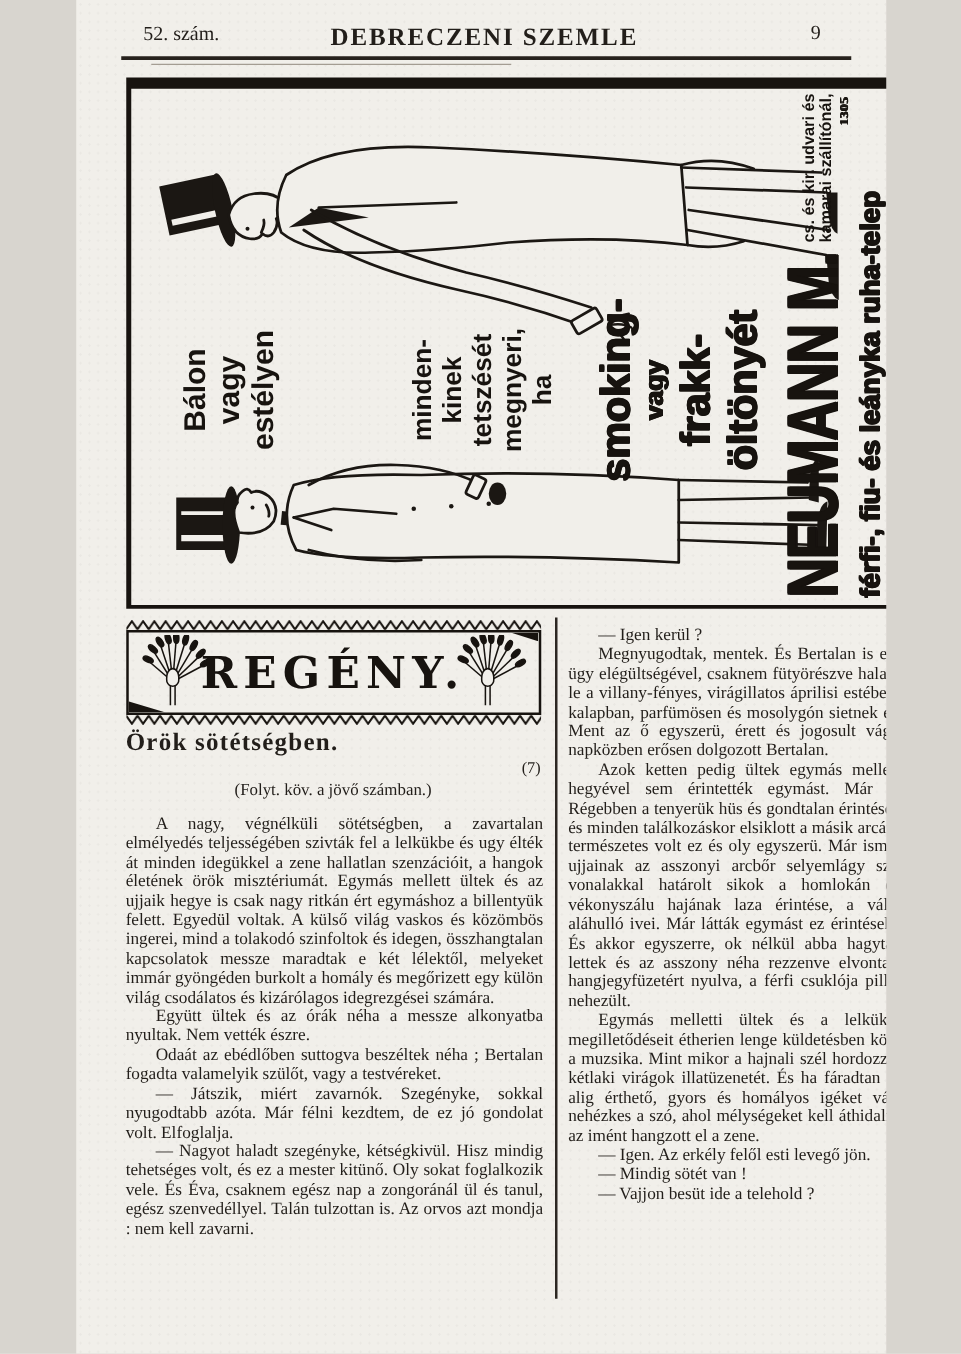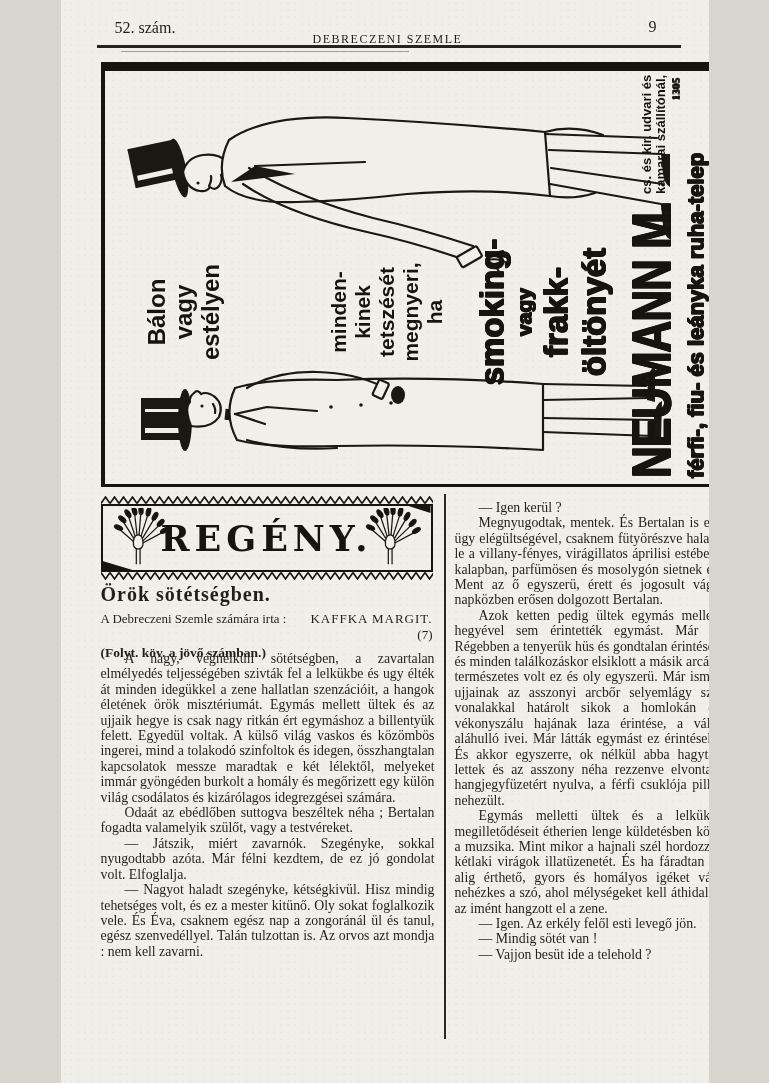--- a/index.html
+++ b/index.html
@@ -4,22 +4,22 @@
 <style>
   html,body{margin:0;padding:0;}
   body{background:#d8d5cf;font-family:"Liberation Serif",serif;}
   .page{position:relative;width:648px;height:1083px;margin:0 auto;background:#f1efea;
         background-image:radial-gradient(rgba(40,35,30,0.035) 1px, transparent 1px);
         background-size:7px 7px;color:#221e1a;overflow:hidden;}
 
   
   .masthead{position:absolute;left:40px;right:34px;top:16px;height:26px;}
   .mast-issue{position:absolute;left:14px;top:3px;font-size:16px;}
-  .mast-title{position:absolute;left:50%;transform:translateX(-50%);top:16px;font-size:12px;
-              font-weight:normal;letter-spacing:1.5px;}
+  .mast-title{position:absolute;left:50%;transform:translateX(-50%);top:3px;font-size:20px;
+              font-weight:bold;letter-spacing:1.5px;}
   .mast-page{position:absolute;right:18px;top:2px;font-size:16px;}
   .rule1{position:absolute;left:36px;right:28px;top:45px;height:3px;background:#27221d;}
   .rule2{position:absolute;left:60px;right:300px;top:51px;height:1px;background:#a49d93;}
 
   
   .ad{position:absolute;left:40px;top:62px;width:693px;height:425px;box-sizing:border-box;
       border-style:solid;border-color:#17130f;border-width:9px 10px 3px 4px;}
   .ad-clip{position:absolute;inset:0;overflow:hidden;}
   .ad-rot{position:absolute;left:0;top:0;width:413px;height:679px;
           transform-origin:0 0;transform:translate(0,413px) rotate(-90deg);}
@@ -63,21 +63,21 @@
   .novel-title{position:absolute;left:0;right:0;top:0;bottom:0;display:flex;align-items:center;
                justify-content:center;font-family:"DejaVu Serif",serif;font-size:35px;
                letter-spacing:5px;font-weight:bold;color:#17130f;}
 
   
   .story-head{position:absolute;left:40px;top:583px;width:332px;}
   .story-title{font-size:20px;font-weight:bold;letter-spacing:1px;}
   .byline{display:flex;justify-content:space-between;font-size:13px;margin-top:5px;}
   .byline .name{letter-spacing:1px;}
   .partnum{text-align:right;font-size:13px;margin-top:0px;}
-  .continuation{text-align:left;font-size:13.5px;font-weight:bold;margin-top:2px;}
+  .continuation{text-align:center;font-size:13.5px;font-weight:normal;margin-top:2px;}
 
   
   .divider{position:absolute;left:383px;top:494px;width:2px;height:545px;background:#2c2722;}
   .col{position:absolute;text-align:justify;font-size:13.8px;line-height:15.4px;}
   .col-left{left:40px;top:651px;width:334px;}
   .col-right{left:394px;top:500px;width:344px;}
   .par{margin:0;text-indent:24px;}
 </style>
 </head>
 <body>
@@ -255,32 +255,29 @@
           <pattern id="zzp2" width="9" height="8" patternUnits="userSpaceOnUse">
         <path d="M0,7.5 L4.5,1 L9,7.5" fill="none" stroke="#17130f" stroke-width="1.6"></path>
       </pattern>
         </defs>
       <rect x="0" y="0" width="332" height="8" fill="url(#zzp2)"></rect>
     </svg>
   </div>
 
   <div class="story-head">
     <div class="story-title">Örök sötétségben.</div>
-    <div class="byline">
-      <span>A Debreczeni Szemle  számára irta :</span>
-      <span class="name">KAFFKA MARGIT.</span>
-    </div>
     <div class="partnum">(7)</div>
     <div class="continuation">(Folyt. köv. a jövő számban.)</div>
   </div>
 
   <div class="divider"></div>
 
   <div class="col col-left">
     <p class="par">A nagy, végnélküli sötétségben, a zavartalan elmélyedés teljességében szivták fel a lelkükbe és ugy élték át minden idegükkel a zene hallatlan szenzációit, a hangok életének örök misztériumát. Egymás mellett ültek és az ujjaik hegye is csak nagy ritkán ért egymáshoz a billentyük felett. Egyedül voltak. A külső világ vaskos és közömbös ingerei, mind a tolakodó szinfoltok és idegen, összhangtalan kapcsolatok messze maradtak e két lélektől, melyeket immár gyöngéden burkolt a homály és megőrizett egy külön világ csodálatos és kizárólagos idegrezgései számára.</p>
+    <p class="par">Együtt ültek és az órák néha a messze alkonyatba nyultak. Nem vették észre.</p>
     <p class="par">Odaát az ebédlőben suttogva beszéltek néha ; Bertalan fogadta valamelyik szülőt, vagy a testvéreket.</p>
     <p class="par">— Játszik, miért zavarnók. Szegényke, sokkal nyugodtabb azóta. Már félni kezdtem, de ez jó gondolat volt. Elfoglalja.</p>
     <p class="par">— Nagyot haladt szegényke, kétségkivül. Hisz mindig tehetséges volt, és ez a mester kitünő. Oly sokat foglalkozik vele. És Éva, csaknem egész nap a zongoránál ül és tanul, egész szenvedéllyel. Talán tulzottan is. Az orvos azt mondja : nem kell zavarni.</p>
   </div>
 
   <div class="col col-right">
     <p class="par">— Igen kerül ?</p>
     <p class="par">Megnyugodtak, mentek. És Bertalan is egy jól elintézett ügy elégültségével, csaknem fütyörészve haladt le a lépcsőn : le a villany-fényes, virágillatos áprilisi estébe, ahol uj tavaszi kalapban, parfümösen és mosolygón sietnek el az asszonyok. Ment az ő egyszerü, érett és jogosult vágyai után. Hisz napközben erősen dolgozott Bertalan.</p>
     <p class="par">Azok ketten pedig ültek egymás mellett és az ujjaik hegyével sem érintették egymást. Már jó ideje nem. Régebben a tenyerük hüs és gondtalan érintése a látást pótolta és minden találkozáskor elsiklott a másik arcán és ruháin : oly természetes volt ez és oly egyszerü. Már ismerős volt a férfi ujjainak az asszonyi arcbőr selyemlágy szövete, a tiszta vonalakkal határolt sikok a homlokán és az állán ; vékonyszálu hajának laza érintése, a vállak gyöngéden aláhulló ivei. Már látták egymást ez érintések emlékén át is. És akkor egyszerre, ok nélkül abba hagyták, tartózkodók lettek és az asszony néha rezzenve elvonta a kezét, ha a hangjegyfüzetért nyulva, a férfi csuklója pillanatig az övére nehezült.</p>
     <p class="par">Egymás melletti ültek és a lelkük mély, benső megilletődéseit étherien lenge küldetésben közölte egymással a muzsika. Mint mikor a hajnali szél hordozza egymás felé a kétlaki virágok illatüzenetét. És ha fáradtan lehullt a kezük, alig érthető, gyors és homályos igéket váltottak. Milyen nehézkes a szó, ahol mélységeket kell áthidalnia ! De itt csak az imént hangzott el a zene.</p>

